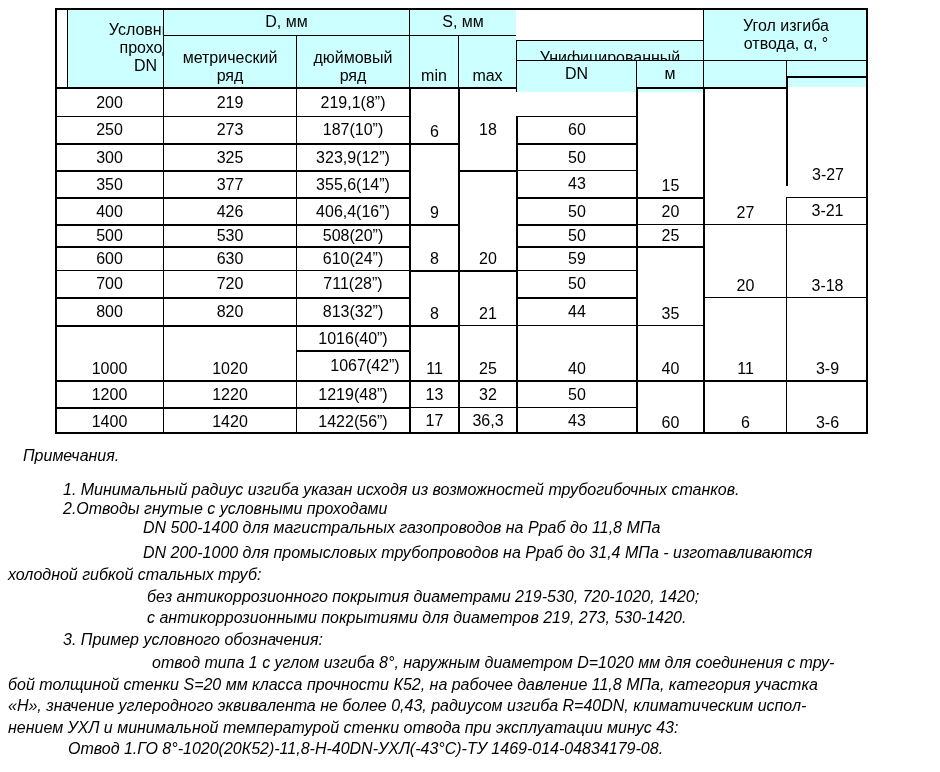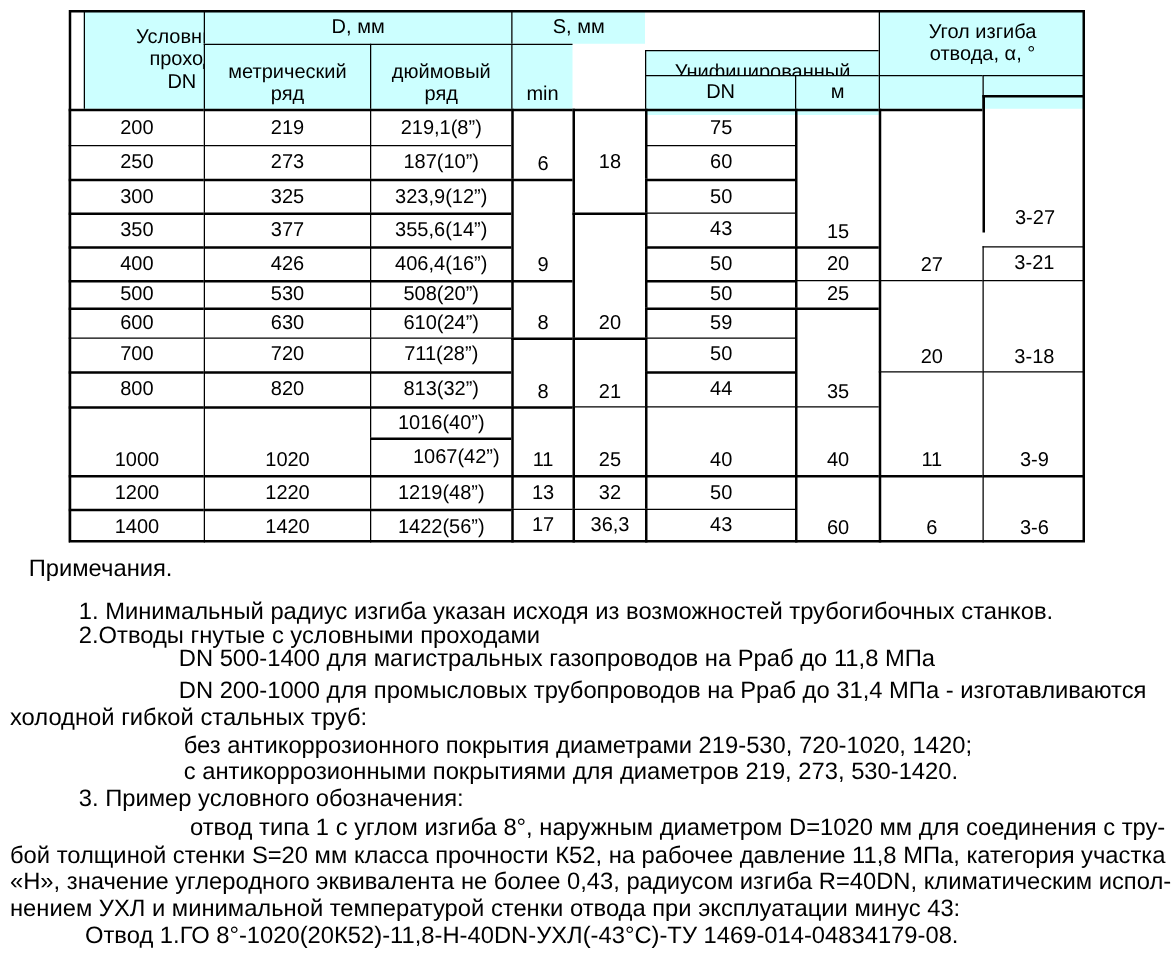--- a/index.html
+++ b/index.html
@@ -9,37 +9,38 @@
   .c { position:absolute; box-sizing:border-box; display:flex; justify-content:center;
        font-size:16px; line-height:18px; text-align:center; white-space:pre-line;
        border-top:1px solid #000; border-left:1px solid #000; }
   .c.mid { align-items:center; }
   .c.bot { align-items:flex-end; padding-bottom:2px; }
   .c.hd { background:#ccffff; }
   .c.bt { border-top-width:2px; }
   .c.bl { border-left-width:2px; }
   #frame { position:absolute; left:55px; top:8px; width:813px; height:426px;
            box-sizing:border-box; border:2px solid #000; pointer-events:none; }
-  .note { position:absolute; font-size:19px; line-height:19px; white-space:nowrap; }
+  .note { position:absolute; font-size:16px; line-height:19px; white-space:nowrap;font-style:italic; }
 </style>
 </head>
 <body>
 
 <div id="tbl">
 
   <div class="c hd mid" style="left:67px;top:8px;width:108px;height:79px;padding-left:48px;">Условный
 проход
 DN</div>
   <div class="c hd mid" style="left:163px;top:8px;width:246px;height:27px;">D, мм</div>
   <div class="c hd bot" style="left:163px;top:35px;width:133px;height:52px;">метрический
 ряд</div>
   <div class="c hd bot" style="left:296px;top:35px;width:113px;height:52px;">дюймовый
 ряд</div>
   <div class="c hd mid" style="left:409px;top:8px;width:107px;height:27px;">S, мм</div>
   <div class="c hd bot" style="left:409px;top:35px;width:49px;height:52px;">min</div>
+  <div class="c hd bot" style="left:458px;top:35px;width:58px;height:52px;">max</div>
   <div class="c hd mid" style="left:516px;top:8px;width:187px;height:52px;margin-top:32px;">Унифицированный
 радиус изгиба, R</div>
   <div class="c hd mid" style="left:516px;top:60px;width:120px;height:27px;">DN</div>
   <div class="c hd mid" style="left:636px;top:60px;width:67px;height:27px;">м</div>
   <div class="c hd mid" style="left:703px;top:8px;width:165px;height:52px;">Угол изгиба
 отвода, α, °</div>
   <div class="c hd mid" style="left:703px;top:60px;width:83px;height:27px;"></div>
   <div class="c hd mid" style="left:786px;top:60px;width:82px;height:27px;"></div>
 
   <div class="c mid bt" style="left:55px;top:87px;width:108px;height:29px;">200</div>
@@ -90,21 +91,20 @@
   <div class="c mid bt bl" style="left:409px;top:380px;width:49px;height:27px;">13</div>
   <div class="c mid bl" style="left:409px;top:407px;width:49px;height:27px;">17</div>
 
   <div class="c mid bt bl" style="left:458px;top:87px;width:58px;height:83px;">18</div>
   <div class="c bot bt bl" style="left:458px;top:170px;width:58px;height:100px;">20</div>
   <div class="c bot bt bl" style="left:458px;top:270px;width:58px;height:55px;">21</div>
   <div class="c bot bl" style="left:458px;top:325px;width:58px;height:55px;">25</div>
   <div class="c mid bt bl" style="left:458px;top:380px;width:58px;height:27px;">32</div>
   <div class="c mid bl" style="left:458px;top:407px;width:58px;height:27px;">36,3</div>
 
-  <div class="c mid bt bl" style="left:516px;top:87px;width:120px;height:29px;">75</div>
   <div class="c mid bl" style="left:516px;top:116px;width:120px;height:27px;">60</div>
   <div class="c mid bt bl" style="left:516px;top:143px;width:120px;height:27px;">50</div>
   <div class="c mid bl" style="left:516px;top:170px;width:120px;height:27px;">43</div>
   <div class="c mid bt bl" style="left:516px;top:197px;width:120px;height:27px;">50</div>
   <div class="c mid bt bl" style="left:516px;top:224px;width:120px;height:22px;">50</div>
   <div class="c mid bt bl" style="left:516px;top:246px;width:120px;height:24px;">59</div>
   <div class="c mid bl" style="left:516px;top:270px;width:120px;height:27px;">50</div>
   <div class="c mid bt bl" style="left:516px;top:297px;width:120px;height:28px;">44</div>
   <div class="c bot bl" style="left:516px;top:325px;width:120px;height:55px;">40</div>
   <div class="c mid bt bl" style="left:516px;top:380px;width:120px;height:27px;">50</div>

